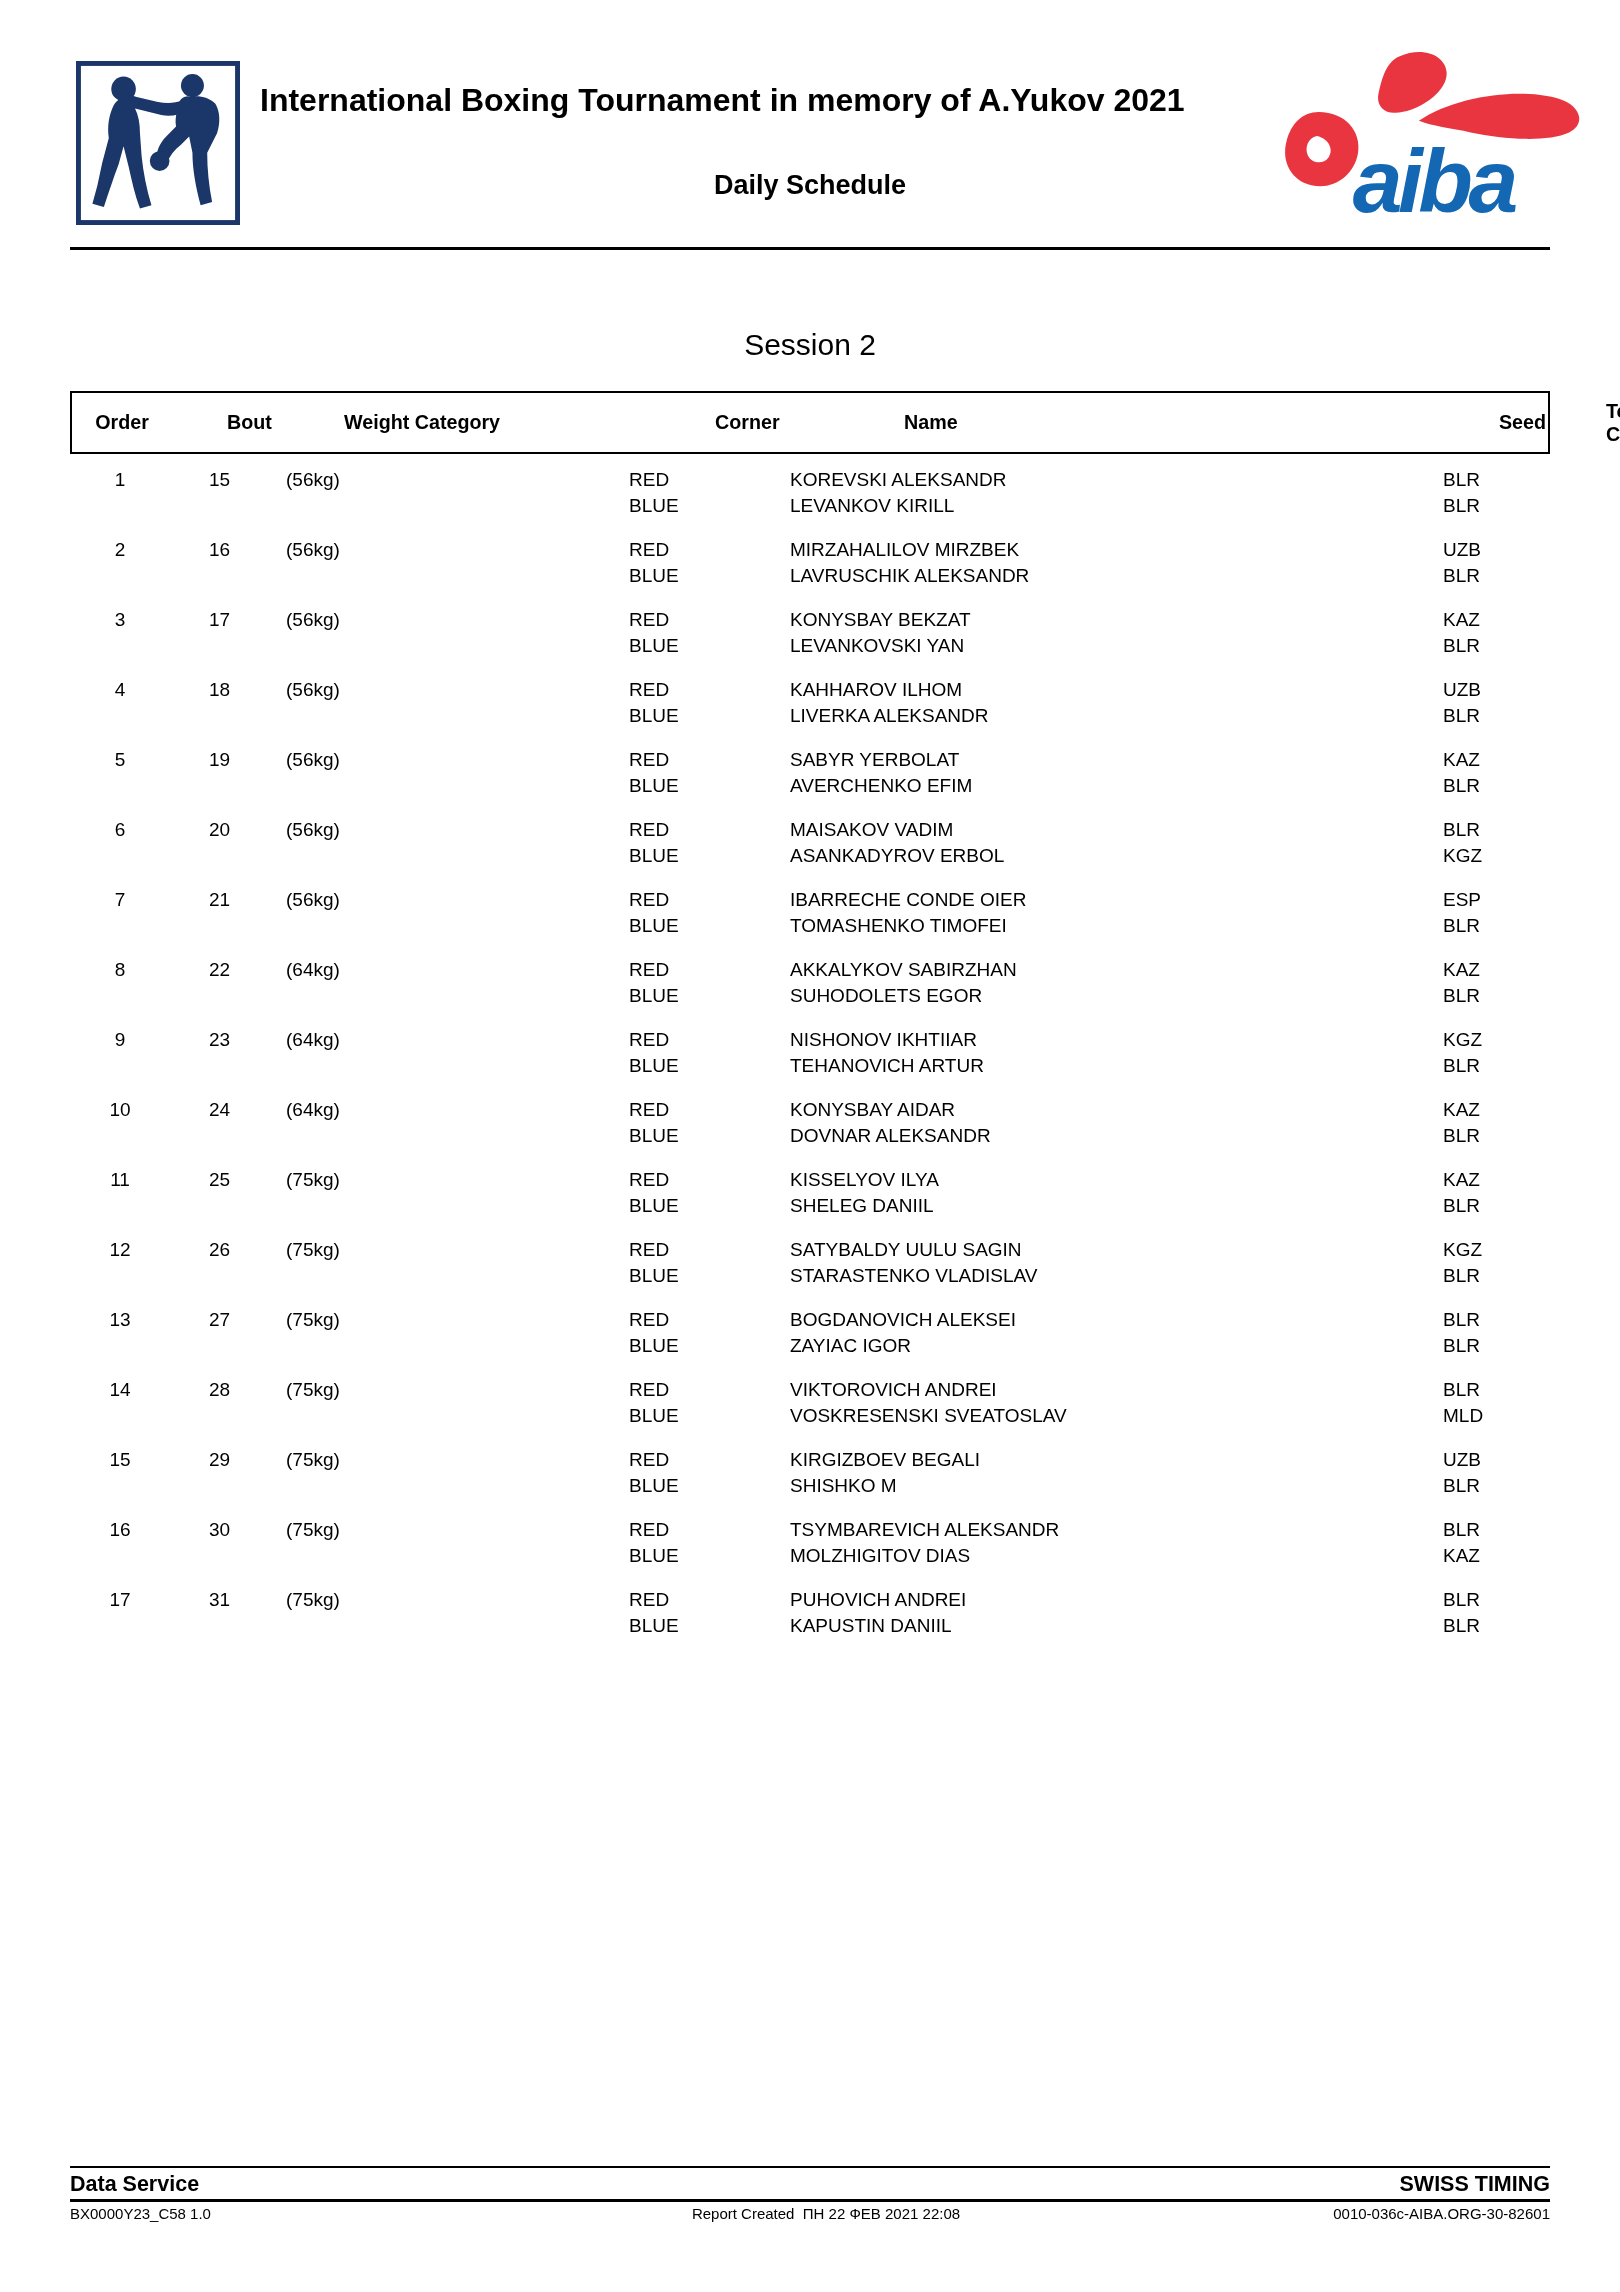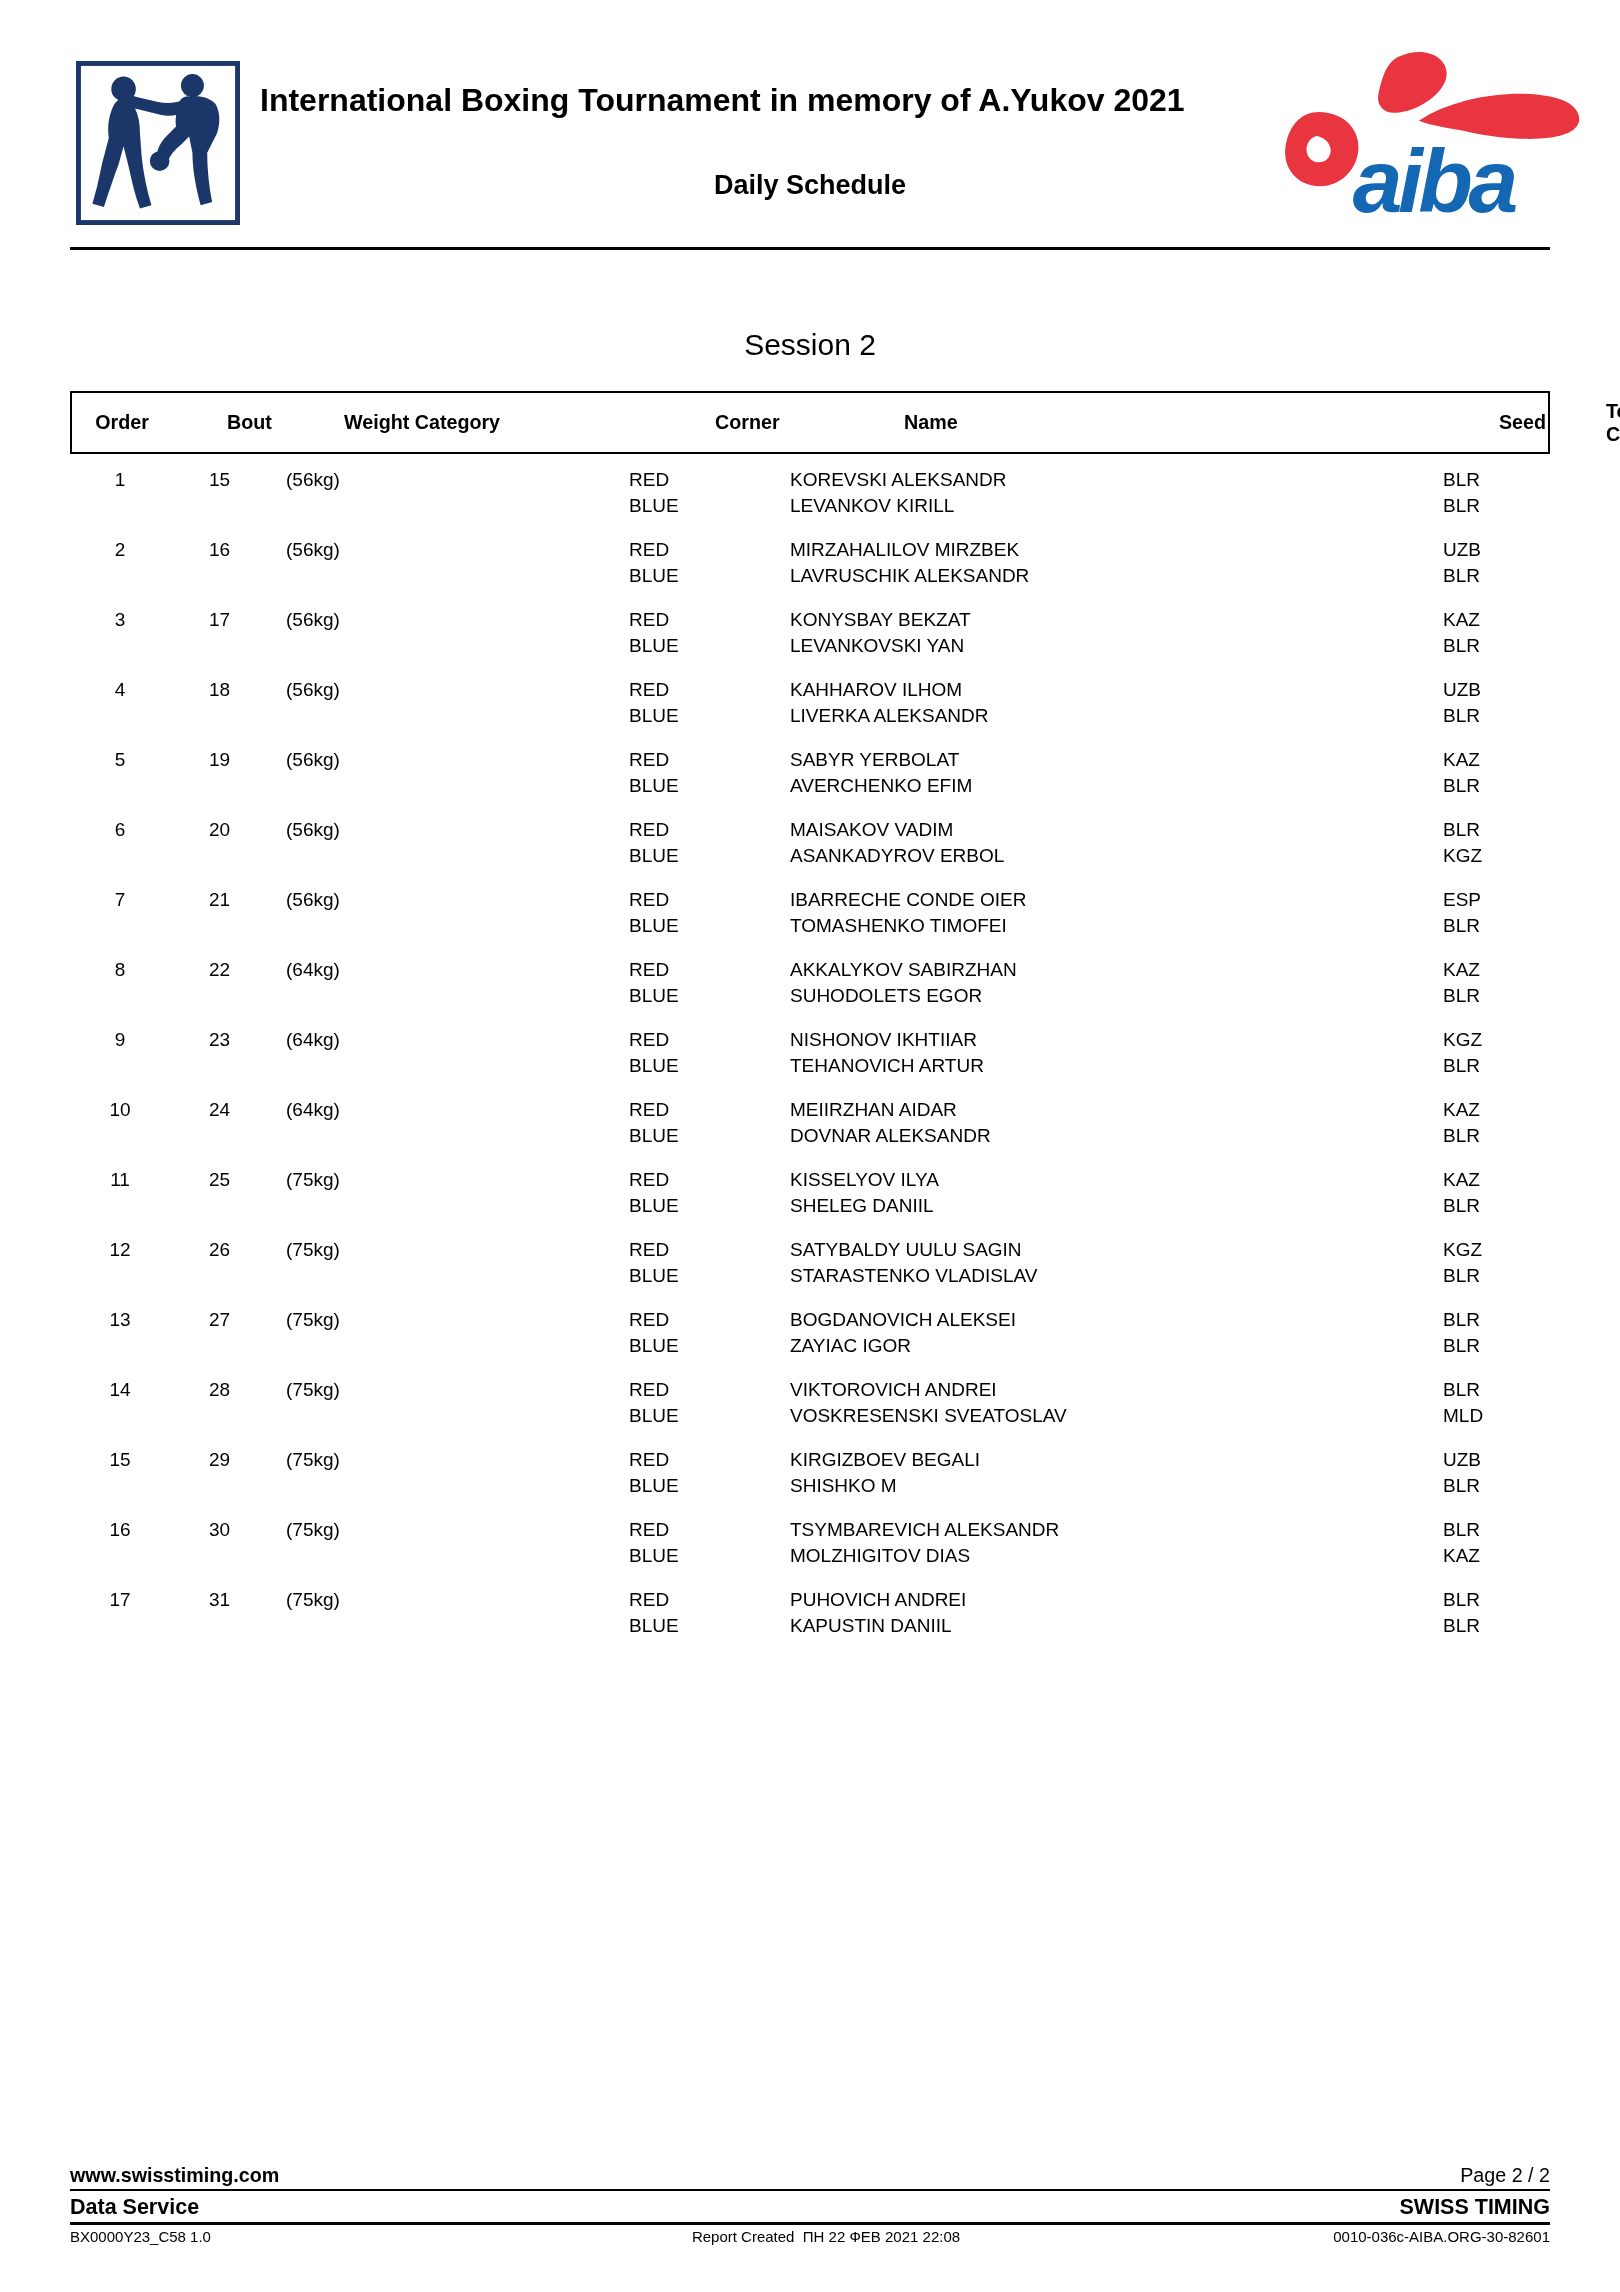--- a/index.html
+++ b/index.html
@@ -290,21 +290,21 @@
     </div>
     <div class="trow grid7">
       <div class="c-order tl">10</div>
       <div class="c-bout tl">24</div>
       <div class="c-weight tl">(64kg)</div>
       <div class="c-corner">
         <div class="tl">RED</div>
         <div class="tl">BLUE</div>
       </div>
       <div class="c-name">
-        <div class="tl">MEIIRZHAN AIDAR</div>
+        <div class="tl">KONYSBAY AIDAR</div>
         <div class="tl">DOVNAR ALEKSANDR</div>
       </div>
       <div class="c-seed">
         <div class="tl"></div>
         <div class="tl"></div>
       </div>
       <div class="c-code">
         <div class="tl">KAZ</div>
         <div class="tl">BLR</div>
       </div>
@@ -452,24 +452,20 @@
         <div class="tl"></div>
       </div>
       <div class="c-code">
         <div class="tl">BLR</div>
         <div class="tl">BLR</div>
       </div>
     </div>
   </div>
 
 <div class="footer">
-  <div class="f-line">
-    <span class="f1-left">www.swisstiming.com</span>
-    <span class="f1-right">Page 2 / 2</span>
-  </div>
   <div class="f-rule"></div>
   <div class="f-line">
     <span class="f2-left">Data Service</span>
     <span class="f2-right">SWISS TIMING</span>
   </div>
   <div class="f-rule"></div>
   <div class="f3">
     <span class="f3-left">BX0000Y23_C58 1.0</span>
     <span class="f3-center">Report Created  ПН 22 ФЕВ 2021 22:08</span>
     <span class="f3-right">0010-036c-AIBA.ORG-30-82601</span>

